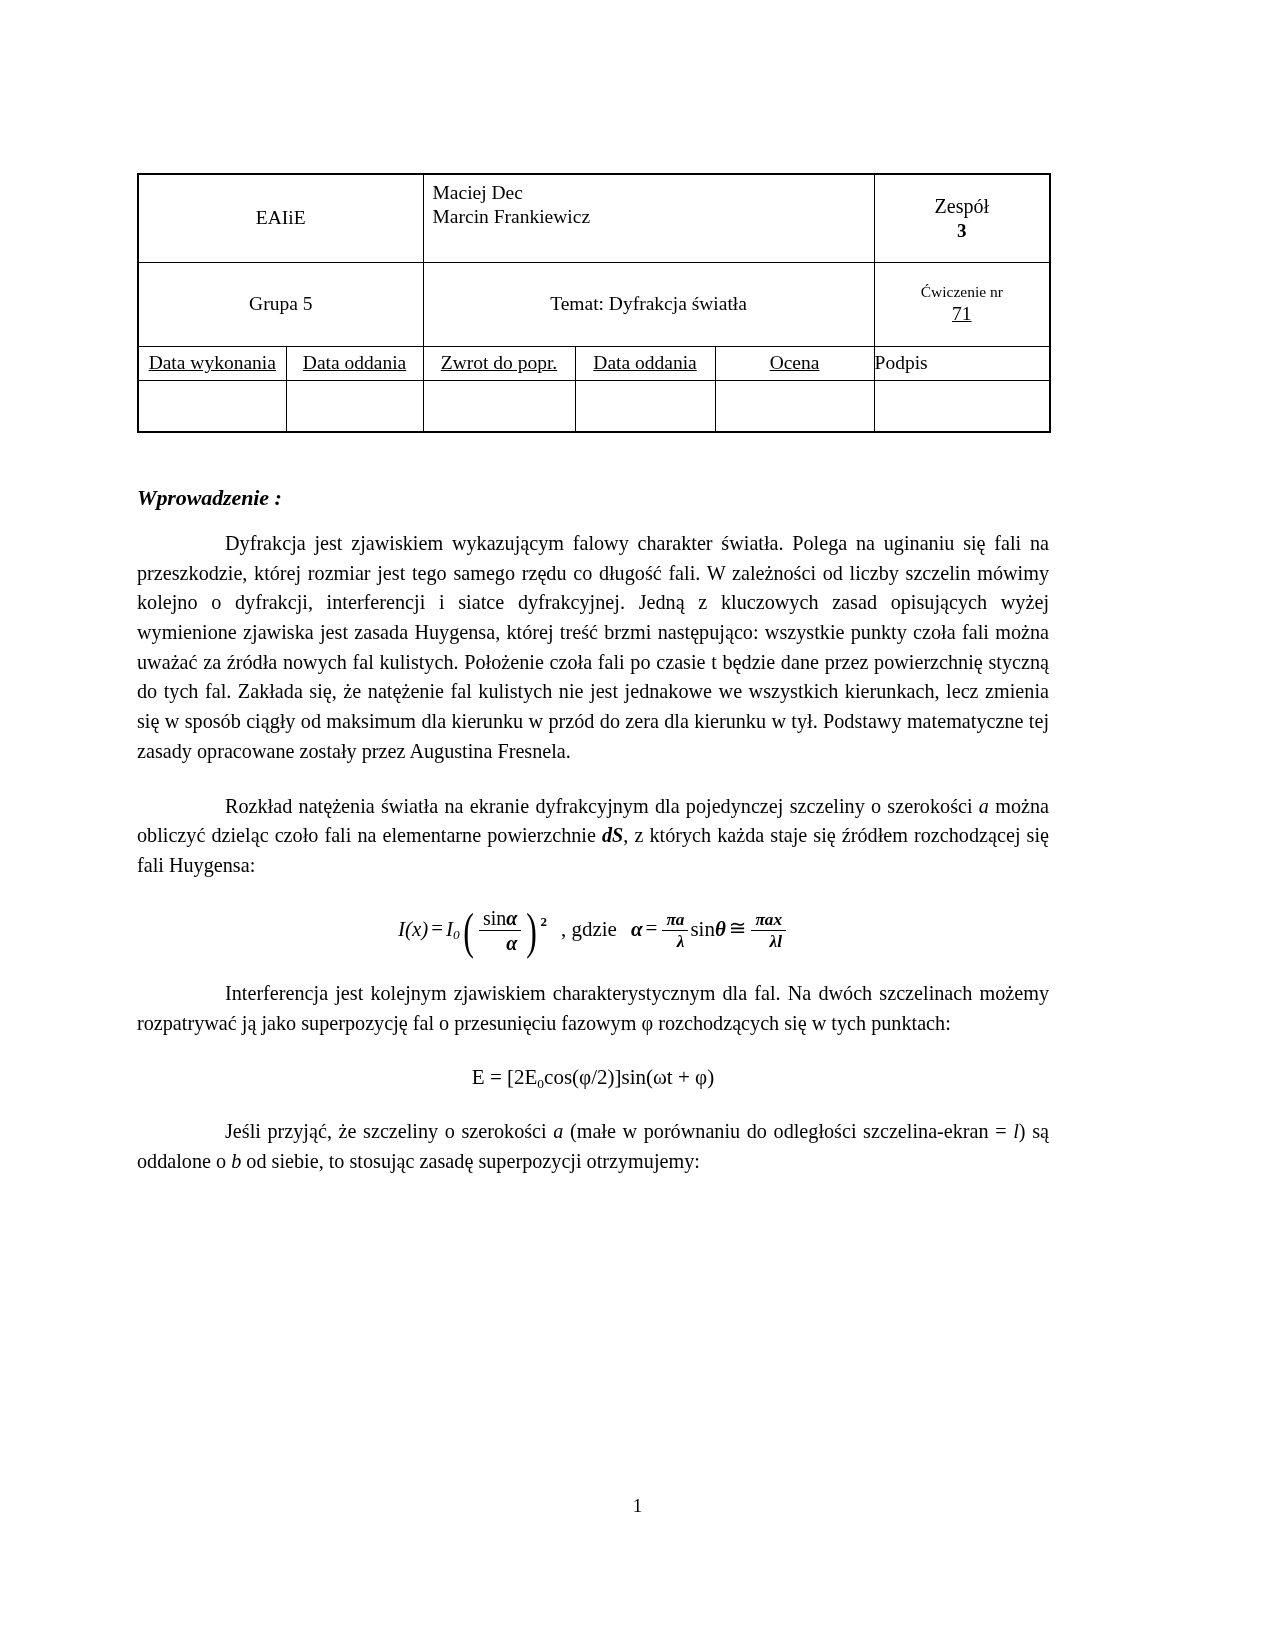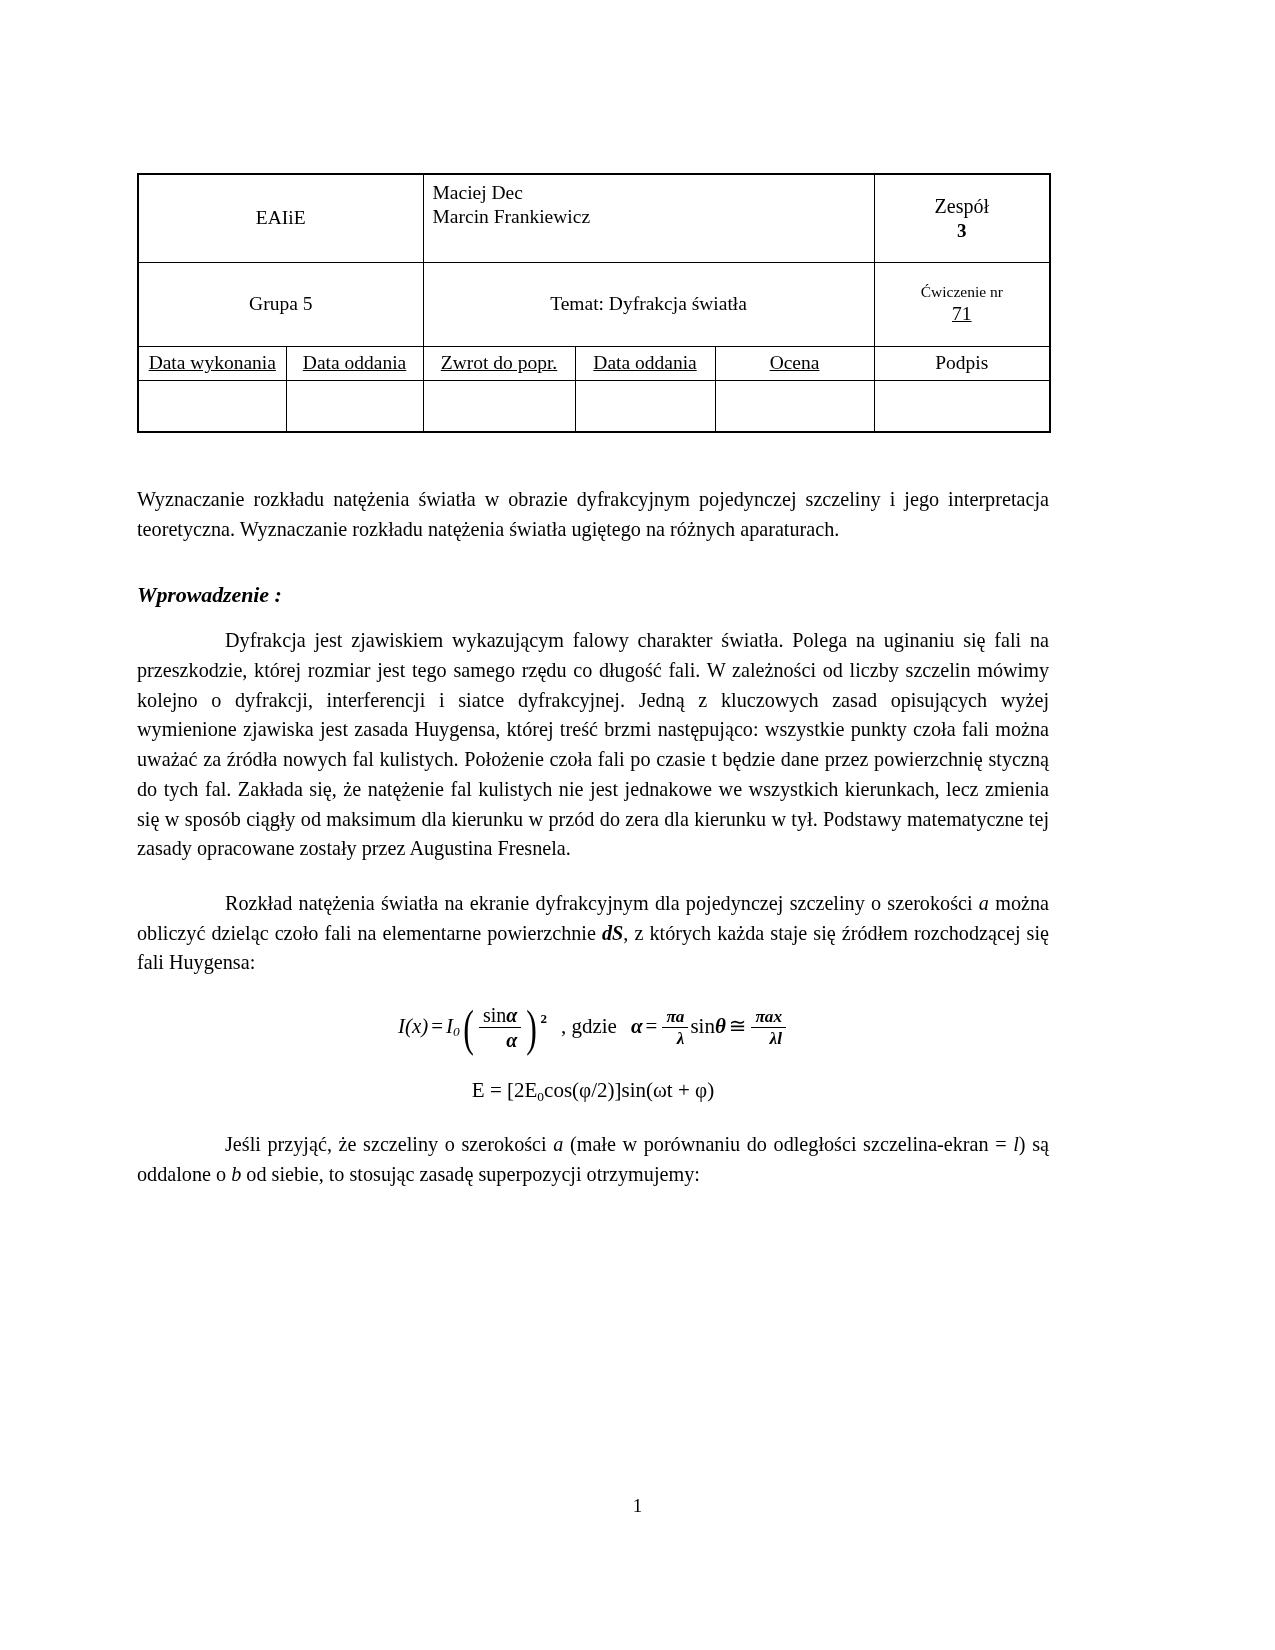--- a/index.html
+++ b/index.html
@@ -69,21 +69,21 @@
   .cw-line1 { font-size: 15.5px; }
   .cw-line2 { font-size: 19.5px; text-decoration: underline; }
 
   .small-label {
     font-size: 15.5px;
     text-align: center;
     text-decoration: underline;
   }
   .sig-label {
     font-size: 16.5px;
-    text-align: center;
+    text-align: left;
   }
 
   
   h2.section-heading {
     font-size: 22px;
     font-weight: bold;
     font-style: italic;
     margin: 0;
     padding: 0;
     letter-spacing: -0.1px;
@@ -237,34 +237,34 @@
           <td></td>
           <td></td>
           <td></td>
           <td></td>
           <td></td>
         </tr>
       </tbody>
     </table>
 
     <div class="sec-cel">
-      <p class="body-text lead">Wyznaczanie rozkładu natężenia światła w obrazie dyfrakcyjnym pojedynczej szczeliny i jego interpretacja teoretyczna. Wyznaczanie rozkładu natężenia światła ugiętego na różnych aparaturach.</p>
     </div>
 
     <div class="sec-wprow">
       <h2 class="section-heading">Wprowadzenie :</h2>
 
       <p class="body-text indent-first">Dyfrakcja jest zjawiskiem wykazującym falowy charakter światła. Polega na uginaniu się fali na przeszkodzie, której rozmiar jest tego samego rzędu co długość fali. W zależności od liczby szczelin mówimy kolejno o dyfrakcji, interferencji i siatce dyfrakcyjnej. Jedną z kluczowych zasad opisujących wyżej wymienione zjawiska jest zasada Huygensa, której treść brzmi następująco: wszystkie punkty czoła fali można uważać za źródła nowych fal kulistych. Położenie czoła fali po czasie t będzie dane przez powierzchnię styczną do tych fal. Zakłada się, że natężenie fal kulistych nie jest jednakowe we wszystkich kierunkach, lecz zmienia się w sposób ciągły od maksimum dla kierunku w przód do zera dla kierunku w tył. Podstawy matematyczne tej zasady opracowane zostały przez Augustina Fresnela.</p>
 
       <p class="body-text indent"><span>Rozkład natężenia światła na ekranie dyfrakcyjnym dla pojedynczej szczeliny o szerokości </span><span class="mi">a</span><span> można obliczyć dzieląc czoło fali na elementarne powierzchnie </span><span class="mb">dS</span><span>, z których każda staje się źródłem rozchodzącej się fali Huygensa:</span></p>
 
       <div class="eq-block">
         <span class="math"><span class="mi">I</span><span class="mi">(x)</span><span class="eq-sym">=</span><span class="mi">I</span><span class="sub mi">0</span><span class="paren">(</span><span class="frac bigfrac"><span class="num"><span>sin</span><span class="mb">α</span></span><span class="den mb">α</span></span><span class="paren">)</span><span class="sup">2</span><span class="eq-inline-gap"></span><span>, gdzie</span><span class="eq-inline-gap"></span><span class="mb">α</span><span class="eq-sym">=</span><span class="frac smallfrac"><span class="num mb">πa</span><span class="den mb">λ</span></span><span>sin</span><span class="mb">θ</span><span class="eq-sym">≅</span><span class="frac smallfrac"><span class="num mb">πax</span><span class="den mb">λl</span></span></span>
       </div>
 
+      <p class="body-text indent">Interferencja jest kolejnym zjawiskiem charakterystycznym dla fal. Na dwóch szczelinach możemy rozpatrywać ją jako superpozycję fal o przesunięciu fazowym φ rozchodzących się w tych punktach:</p>
 
       <div class="eq-block">
         <span class="math"><span>E = [2E</span><span class="sub">0</span><span>cos(φ/2)]sin(ωt + φ)</span></span>
       </div>
 
       <p class="body-text indent"><span>Jeśli przyjąć, że szczeliny o szerokości </span><span class="mi">a</span><span> (małe w porównaniu do odległości szczelina-ekran = </span><span class="mi">l</span><span>) są oddalone o </span><span class="mi">b</span><span> od siebie, to stosując zasadę superpozycji otrzymujemy:</span></p>
 
     </div>
 
   </div>

